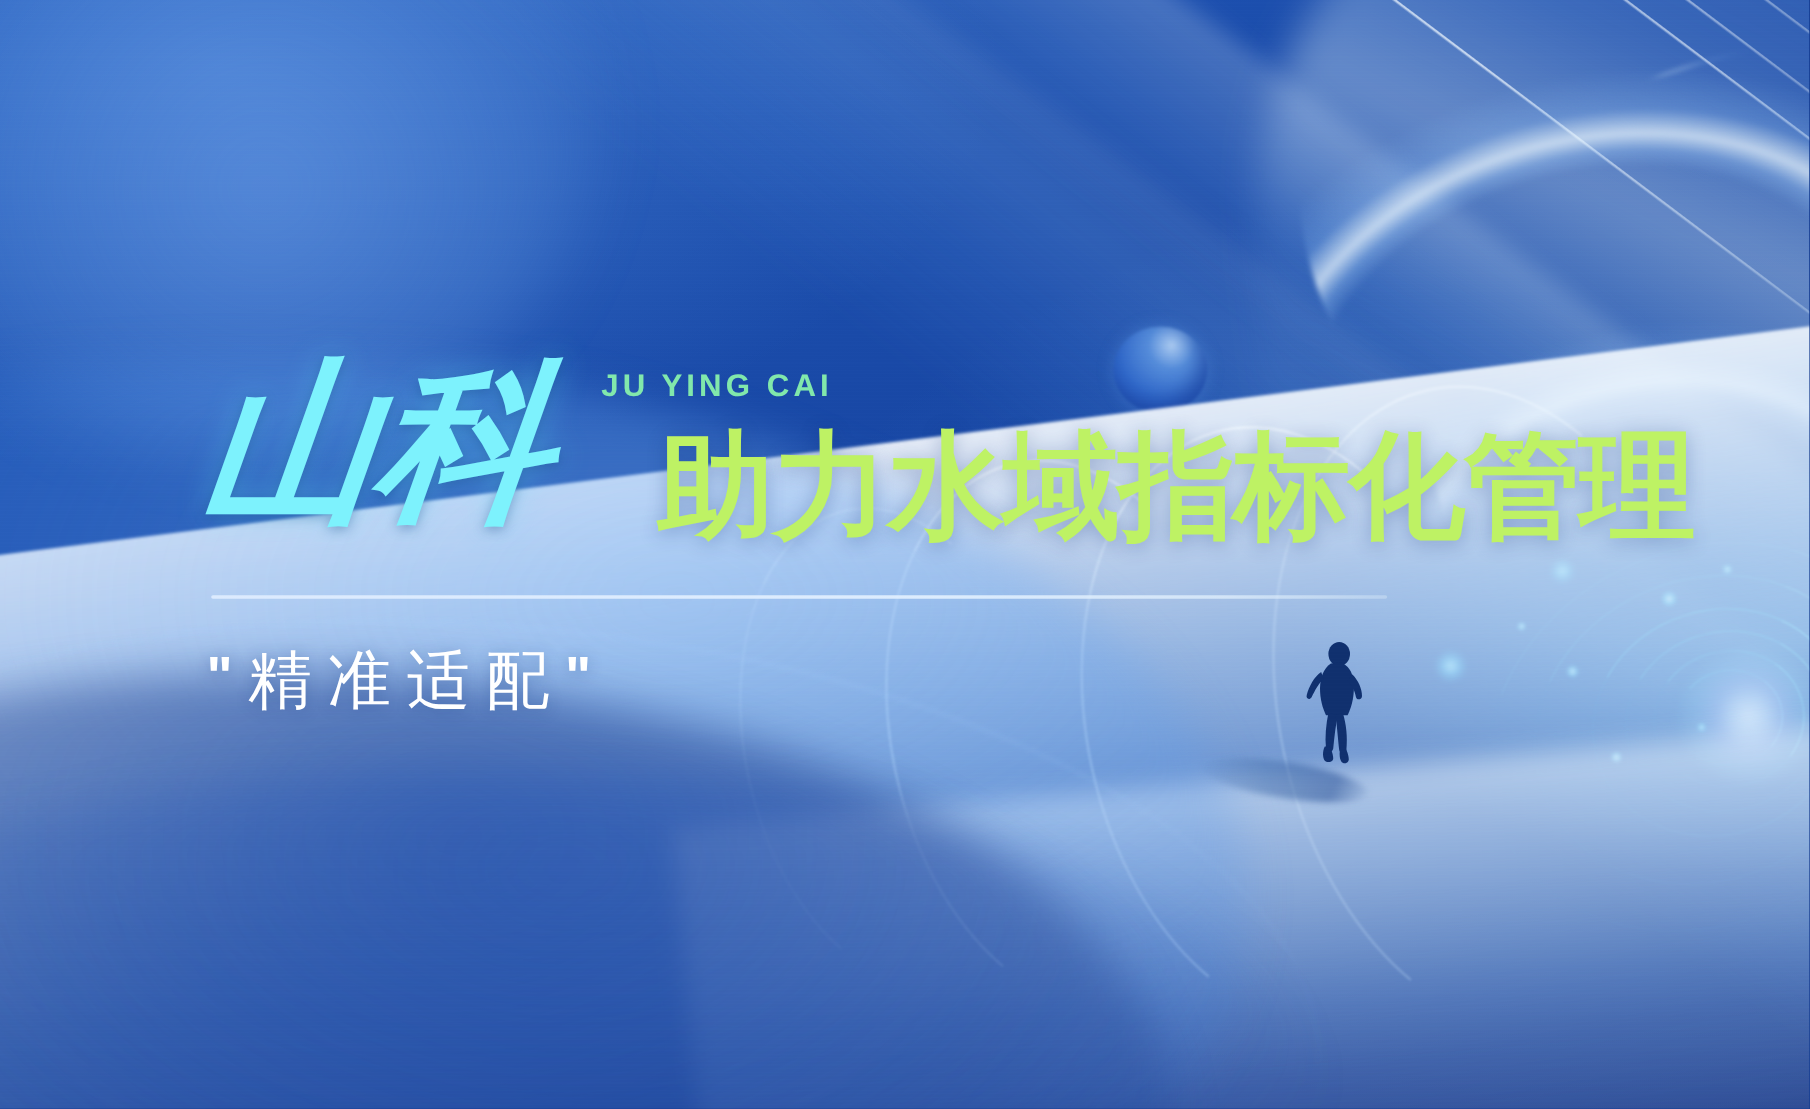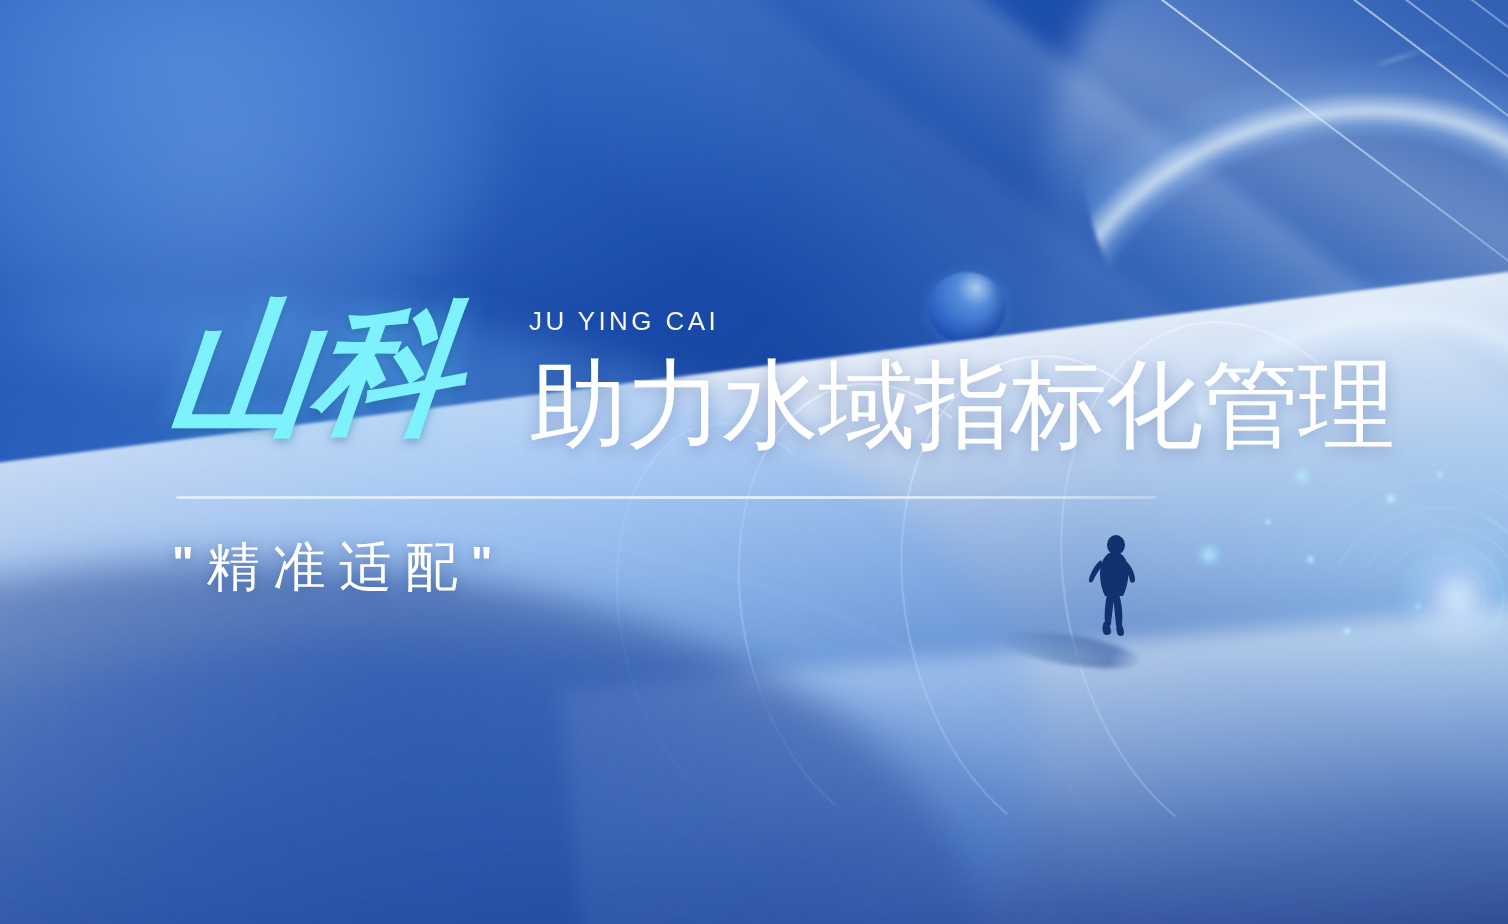--- a/index.html
+++ b/index.html
@@ -303,39 +303,39 @@
     font-style: italic;
     letter-spacing: -2px;
     color: #7df2fd;
     text-shadow: 0 0 26px rgba(100,230,255,0.38), 0 3px 10px rgba(10,40,110,0.35);
     white-space: nowrap;
     transform: skewX(-6deg);
   }
 
   .pinyin {
     position: absolute;
-    left: 529px;
+    left: 501px;
     top: 306px;
     font-size: 26px;
     letter-spacing: 3.4px;
-    color: #ffffff;
-    font-weight: 400;
+    color: #86efac;
+    font-weight: 700;
     white-space: nowrap;
     opacity: 0.96;
   }
 
   .headline {
     position: absolute;
-    left: 530px;
+    left: 548px;
     top: 356px;
     font-size: 97px;
     line-height: 1;
-    font-weight: 400;
+    font-weight: 700;
     letter-spacing: -1px;
-    color: #ffffff;
+    color: #bef264;
     white-space: nowrap;
     text-shadow: 0 3px 16px rgba(12,44,120,0.30);
   }
 
   .divider {
     position: absolute;
     left: 176px;
     top: 496px;
     width: 980px;
     height: 3px;

